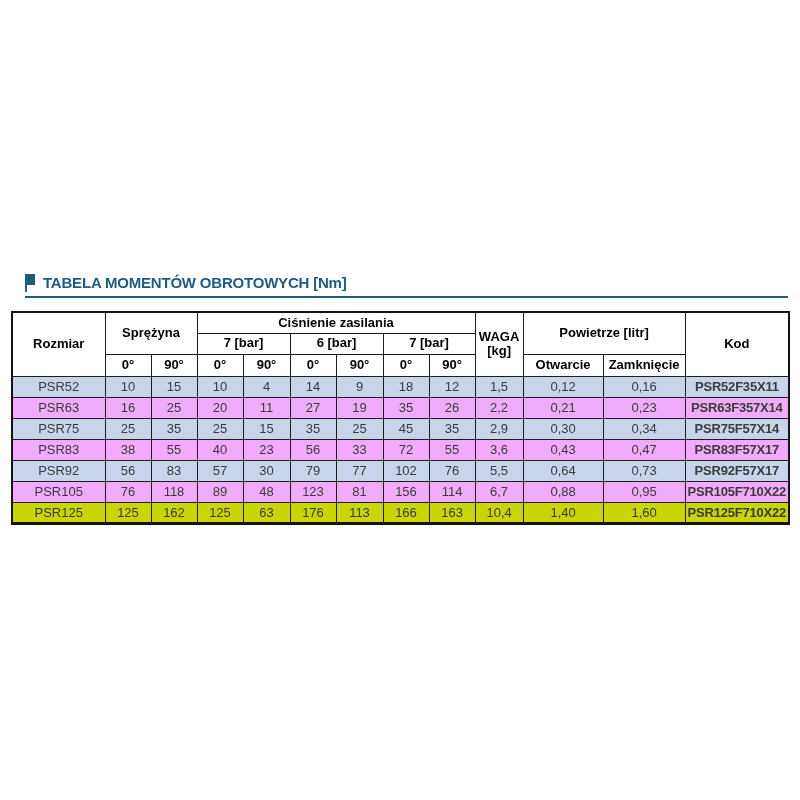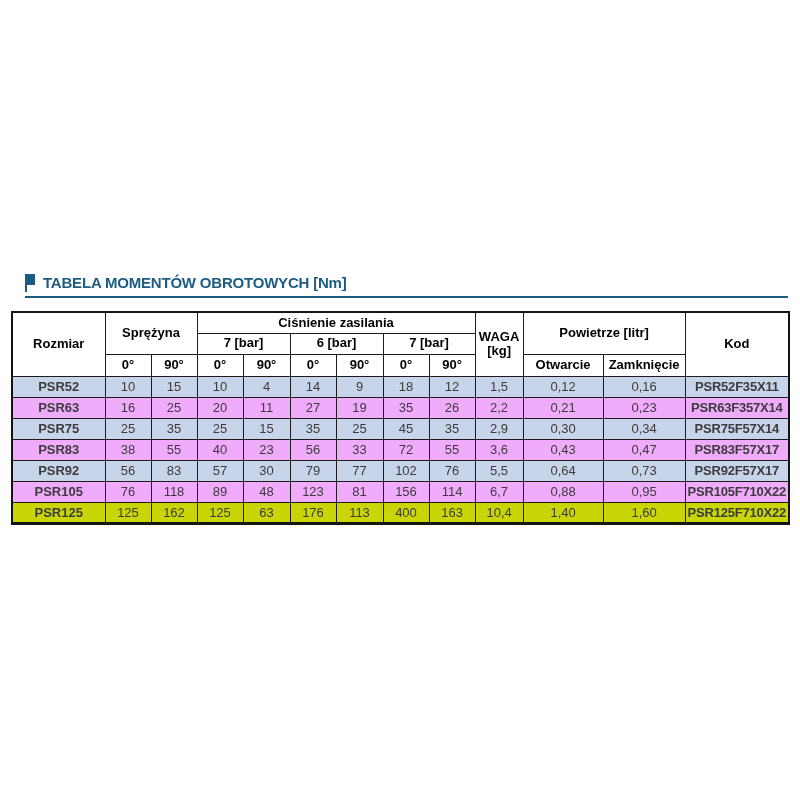--- a/index.html
+++ b/index.html
@@ -37,21 +37,21 @@
   table.torque th,table.torque td{
     border:1px solid var(--border);padding:0;text-align:center;
     vertical-align:middle;overflow:hidden;white-space:nowrap;
   }
   table.torque thead tr.h1{height:21px;}
   table.torque thead tr.h2{height:21px;}
   table.torque thead tr.h3{height:22px;}
   table.torque tbody tr{height:21px;}
   table.torque th{font-size:13px;font-weight:bold;color:#000;background:#fff;line-height:1.1;}
   table.torque td{font-size:13px;color:#3c3c3c;}
-  td.c-size{font-weight:bold;color:#141414;}
+  td.c-size{font-weight:normal;color:#141414;}
   td.c-code{
     font-weight:bold;color:#141414;text-align:left;
     padding-left:4px;font-size:12.5px;letter-spacing:-0.2px;margin-top:8px;
   }
   tr.bg-blue td{background:var(--row-blue);}
   tr.bg-white td{background:#f0abfc;}
   tr.bg-lime td{background:var(--row-lime);}
 </style>
 </head>
 <body>
@@ -200,21 +200,21 @@
             <td class="c-code">PSR105F710X22</td>
           </tr>
           <tr class="bg-lime">
             <td class="c-size">PSR125</td>
             <td>125</td>
             <td>162</td>
             <td>125</td>
             <td>63</td>
             <td>176</td>
             <td>113</td>
-            <td>400</td>
+            <td>166</td>
             <td>163</td>
             <td>10,4</td>
             <td>1,40</td>
             <td>1,60</td>
             <td class="c-code">PSR125F710X22</td>
           </tr>
         </tbody>
     </table>
 
   </div>

